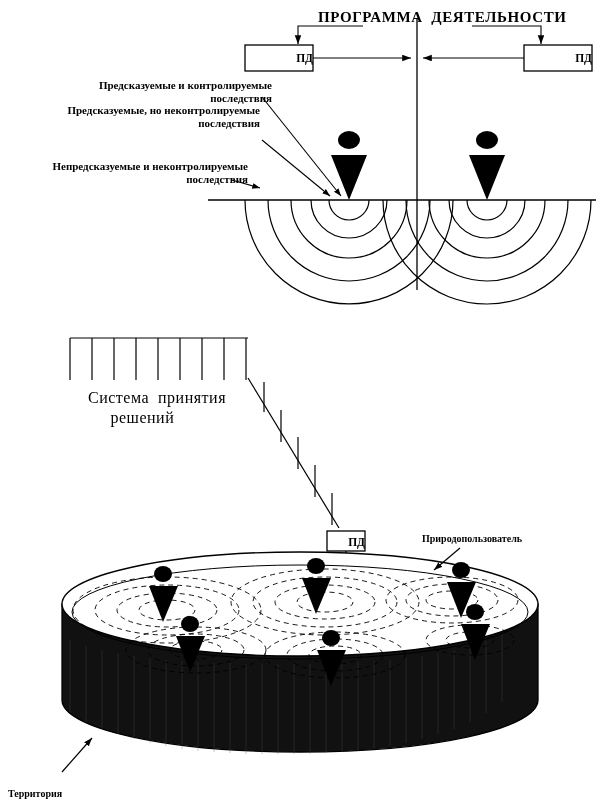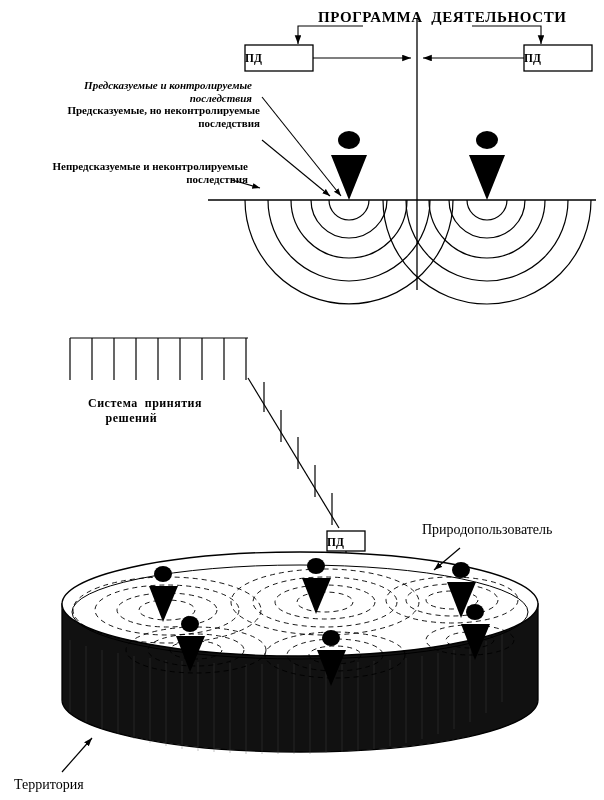--- a/index.html
+++ b/index.html
@@ -40,31 +40,31 @@
     font-weight: 700;
   }
   .lbl-small {
     font-size: 11px;
     font-weight: 700;
     text-align: right;
   }
   .lbl-pd {
     font-size: 11.5px;
     font-weight: 700;
-    text-align: left;
+    text-align: right;
   }
   .lbl-mid {
-    font-size: 12px;
-    font-weight: 700;
+    font-size: 16px;
+    font-weight: 400;
     letter-spacing: 0.5px;
-    margin-top: 8px;
   }
   .lbl-bot {
-    font-size: 14px;
-    font-weight: 400;
+    font-size: 10px;
+    font-weight: 700;
+    margin-top: 12px;
   }
 </style>
 </head>
 <body>
 
 <div id="stage">
 
   <svg class="layer" viewBox="0 0 604 800">
     <defs>
       <marker id="arrow" markerWidth="9" markerHeight="9" refX="8" refY="3" orient="auto" markerUnits="strokeWidth">
@@ -254,31 +254,31 @@
       <path d="M62,772 L92,738" stroke="#000" stroke-width="1.2" fill="none" marker-end="url(#arrowsm)"></path>
     </g>
   </svg>
 
   <div class="lbl lbl-title" style="left:318px; top:8px;">ПРОГРАММА  ДЕЯТЕЛЬНОСТИ</div>
 
   <div class="lbl lbl-pd" style="left:245px; top:51px; width:68px;">ПД</div>
 
   <div class="lbl lbl-pd" style="left:524px; top:51px; width:68px;">ПД</div>
 
-  <div class="lbl lbl-small" style="left:4px; top:79px; width:248px;font-style:italic;">Предсказуемые и контролируемые
+  <div class="lbl lbl-small" style="left:24px; top:79px; width:248px;">Предсказуемые и контролируемые
 последствия</div>
 
   <div class="lbl lbl-small" style="left:4px; top:104px; width:256px;">Предсказуемые, но неконтролируемые
 последствия</div>
 
   <div class="lbl lbl-small" style="left:20px; top:160px; width:228px;">Непредсказуемые и неконтролируемые
 последствия</div>
 
   <div class="lbl lbl-mid" style="left:88px; top:388px;">Система  принятия
      решений</div>
 
   <div class="lbl lbl-pd" style="left:327px; top:535px; width:38px;">ПД</div>
 
   <div class="lbl lbl-bot" style="left:422px; top:521px;">Природопользователь</div>
 
-  <div class="lbl lbl-bot" style="left:14px; top:776px;">Территория</div>
+  <div class="lbl lbl-bot" style="left:8px; top:776px;">Территория</div>
 
 </div>
 
 </body></html>

